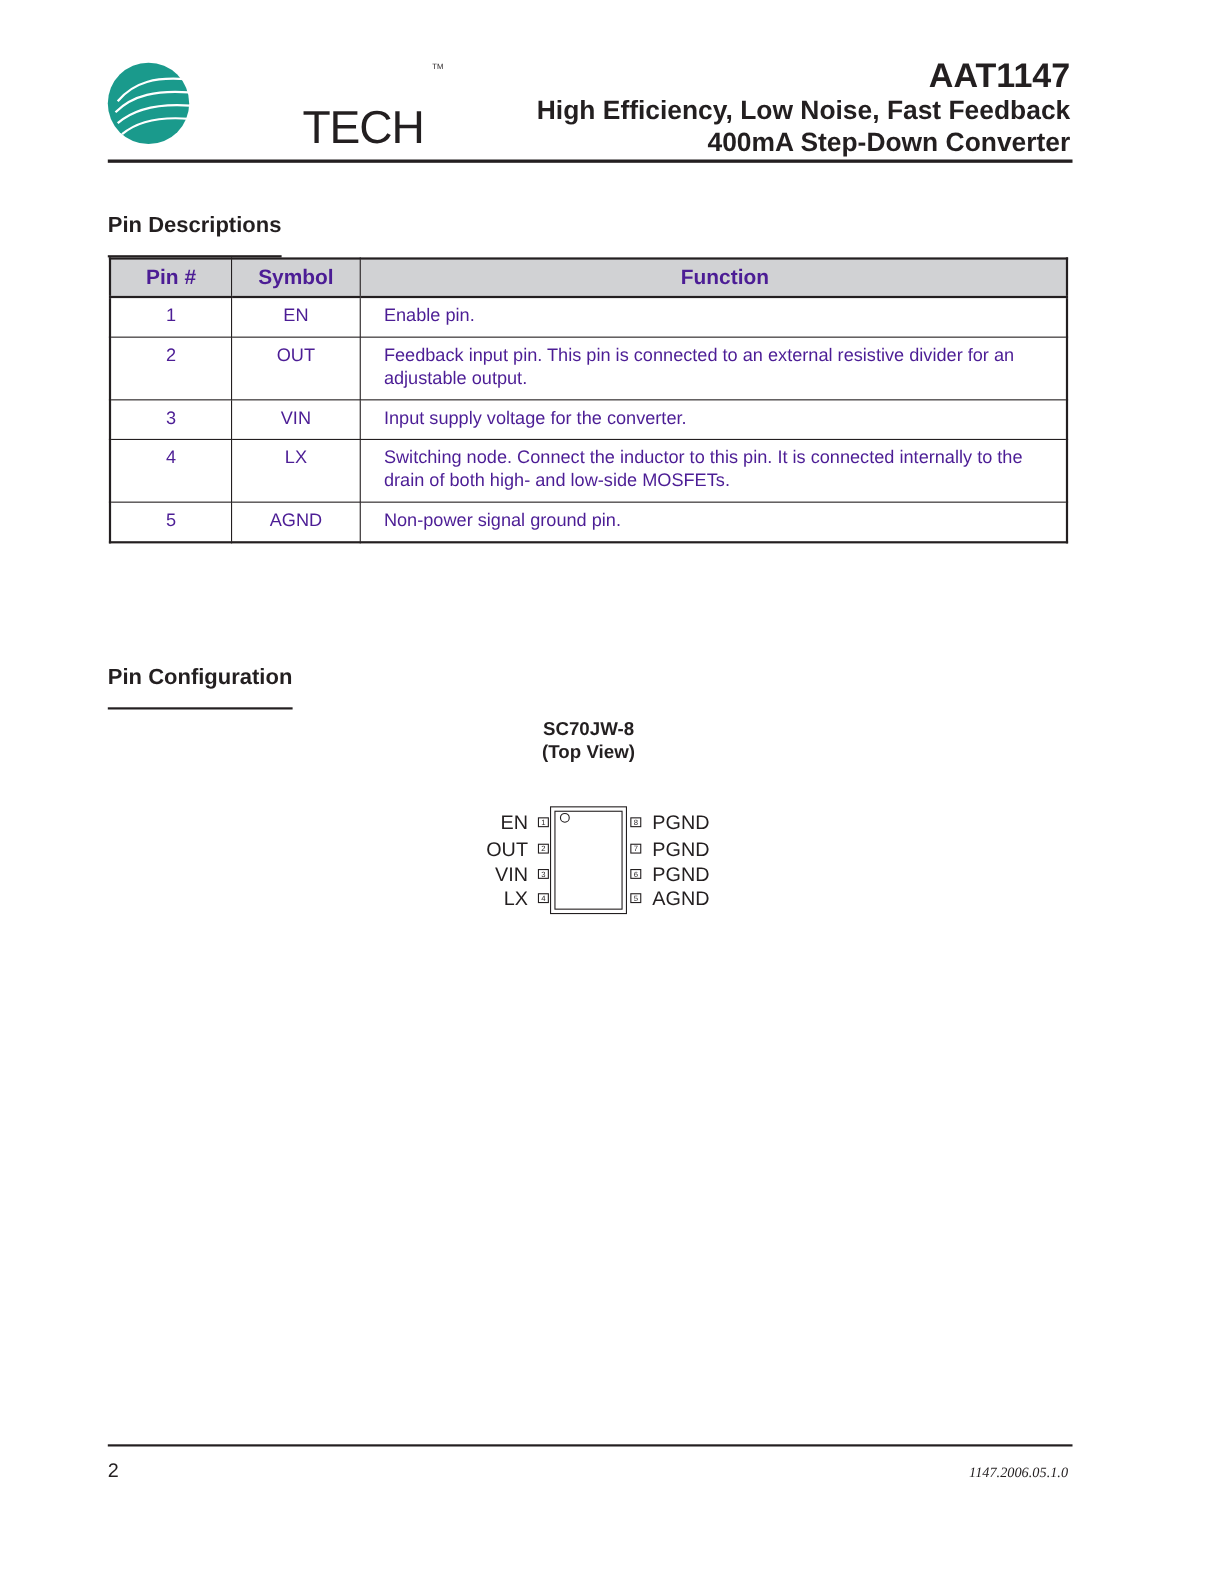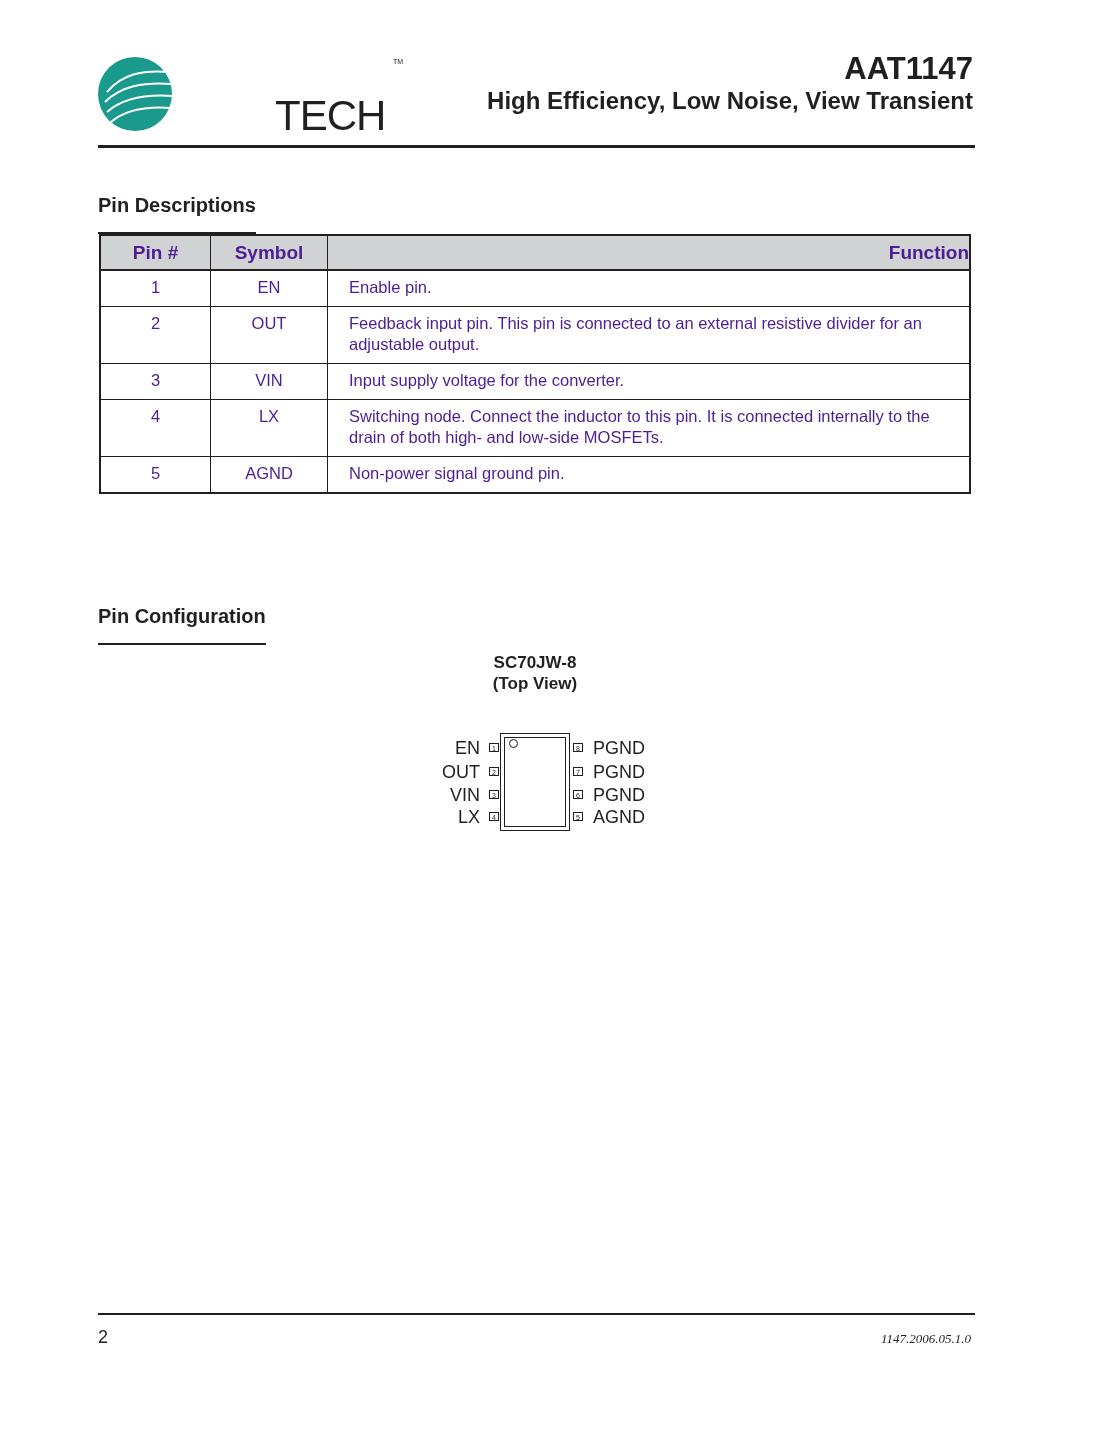--- a/index.html
+++ b/index.html
@@ -32,21 +32,21 @@
       border-collapse: collapse; font-size: 16.5px; color: #4c1d95;
     }
     table.pins th, table.pins td { border: 1px solid #231f20; vertical-align: top; }
     table.pins { border: 2px solid #231f20; }
     table.pins thead th {
       background: #d1d2d4; font-weight: bold; font-size: 19px; height: 33px;
       border-bottom: 2px solid #231f20; vertical-align: middle; padding: 0;
     }
     table.pins th.c1, table.pins td.c1 { width: 109px; text-align: center; }
     table.pins th.c2, table.pins td.c2 { width: 116px; text-align: center; }
-    table.pins th.c3 { text-align: right; padding-left: 21px; }
+    table.pins th.c3 { text-align: center; padding-left: 21px; }
     table.pins td { padding: 6px 0 8px 0; line-height: 21px; }
     table.pins td.c3 { padding-left: 21px; padding-right: 0; margin-top: 24px; }
 
     .pkg-label {
       position: absolute; left: 435px; width: 200px; text-align: center;
       font-weight: bold; font-size: 17px; line-height: 21px; top: 652px;
     }
     .chip { position: absolute; left: 500px; top: 733px; width: 70px; height: 98px;
       border: 1.5px solid #231f20; box-sizing: border-box; }
     .chip-inner { position: absolute; left: 3px; top: 3px; right: 3px; bottom: 3px;
@@ -74,21 +74,22 @@
     <path d="M8 46 C24 30, 46 26, 75 28" stroke="#ffffff" stroke-width="2" fill="none"></path>
     <path d="M10 56 C26 42, 48 38, 76 40" stroke="#ffffff" stroke-width="2" fill="none"></path>
     <path d="M14 66 C28 54, 50 50, 75 52" stroke="#ffffff" stroke-width="2" fill="none"></path>
   </svg>
   <div class="logo-tm">TM</div>
   <div class="logo-text-2">TECH</div>
 </div>
 
 <div class="title-block">
   <div class="title-part">AAT1147</div>
-  <div class="title-sub">High Efficiency, Low Noise, View Transient</div>
+  <div class="title-sub">High Efficiency, Low Noise, Fast Feedback</div>
+  <div class="title-sub">400mA Step-Down Converter</div>
 </div>
 <div class="header-rule"></div>
 
 <div class="section-title" style="top:190px;">Pin Descriptions</div>
 
 <table class="pins">
   <thead>
     <tr>
       <th class="c1">Pin #</th>
       <th class="c2">Symbol</th>

